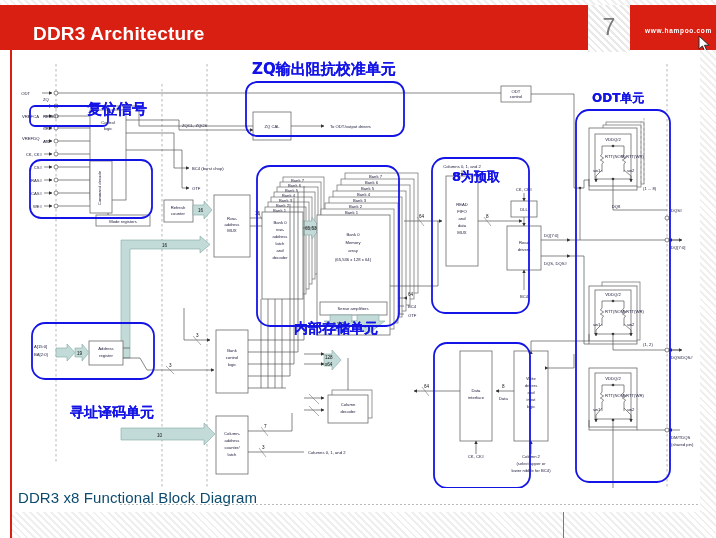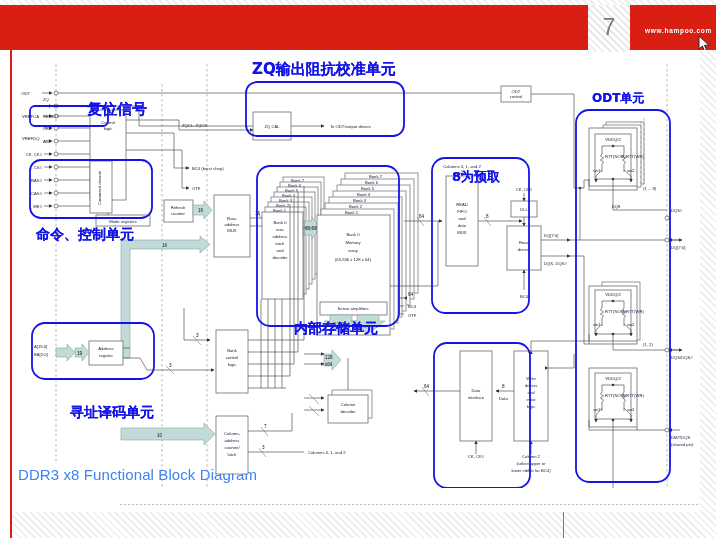--- a/index.html
+++ b/index.html
@@ -24,40 +24,41 @@
   
   .leftrule{position:absolute;left:10px;top:50px;width:2px;height:455px;background:#d81f12;}
   .hatch-top{position:absolute;left:0;top:0px;width:716px;height:5px;
              background-image:repeating-linear-gradient(45deg,#efefef 0 2px,#ffffff 2px 5px);}
   .hatch-bot{position:absolute;left:12px;top:512px;width:704px;height:26px;
              background-image:repeating-linear-gradient(45deg,#efefef 0 2px,#ffffff 2px 5px);}
   .hatch-right{position:absolute;left:700px;top:50px;width:16px;height:462px;
              background-image:repeating-linear-gradient(45deg,#efefef 0 2px,#ffffff 2px 5px);}
   .botredline{position:absolute;left:10px;top:505px;width:2px;height:33px;background:#d81f12;}
   .botredline2{position:absolute;left:563px;top:512px;width:1px;height:26px;background:#d4554a;}
-  .caption{position:absolute;left:18px;top:466px;font-size:15px;color:#3b82f6;letter-spacing:.1px;}
+  .caption{position:absolute;left:18px;top:489px;font-size:15px;color:#0c4a6e;letter-spacing:.1px;}
   .capdots{position:absolute;left:120px;top:504px;width:580px;height:1px;
           background-image:repeating-linear-gradient(to right,#bbb 0 2px,transparent 2px 4px);}
 
   
   #diagram{position:absolute;left:14px;top:58px;width:686px;height:430px;}
   #diagram svg{position:absolute;left:0;top:0;}
 
   
   .cn{position:absolute;color:#1414e6;font-weight:bold;white-space:nowrap;
       font-family:"DejaVu Sans", sans-serif;text-shadow:0 0 0 #1414e6;}
 </style>
 </head>
 <body>
 
 <div id="slide">
 
   <div class="hatch-top"></div>
 
   <div class="hdr">
+    <div class="hdr-title">DDR3 Architecture</div>
     <div class="logo">www.hampoo.com</div>
     <svg class="cursor" viewBox="0 0 13 17">
       <path d="M1,1 L1,14 L4.4,11 L6.6,16 L8.6,15.1 L6.5,10.3 L11,10.2 Z" fill="#ffffff" stroke="#2b2b2b" stroke-width="1"></path>
     </svg>
   </div>
   <div class="pagebox">
     <div class="pagenum">7</div>
   </div>
 
   <div class="leftrule"></div>
@@ -484,19 +485,18 @@
       <rect class="bl" x="232" y="24" width="158" height="54" rx="11"></rect>
       <rect class="bl" x="243" y="108" width="142" height="160" rx="13"></rect>
       <rect class="bl" x="418" y="100" width="97" height="155" rx="13"></rect>
       <rect class="bl" x="18" y="265" width="122" height="56" rx="13"></rect>
       <rect class="bl" x="420" y="285" width="96" height="145" rx="13"></rect>
       <rect class="bl" x="562" y="52" width="94" height="372" rx="13"></rect>
     </svg>
 
     <div class="cn" style="left:238px;top:2px;font-size:15px;">ZQ输出阻抗校准单元</div>
     <div class="cn" style="left:73px;top:42px;font-size:15px;">复位信号</div>
-    <div class="cn" style="left:22px;top:168px;font-size:14px;">命令、控制单元</div>
     <div class="cn" style="left:438px;top:62px;font-size:13px;margin-top:48px;">8为预取</div>
     <div class="cn" style="left:578px;top:32px;font-size:12px;">ODT单元</div>
     <div class="cn" style="left:260px;top:262px;font-size:14px;margin-left:20px;">内部存储单元</div>
     <div class="cn" style="left:20px;top:346px;font-size:14px;margin-left:36px;">寻址译码单元</div>
   </div>
 </div>
 
 </body></html>

